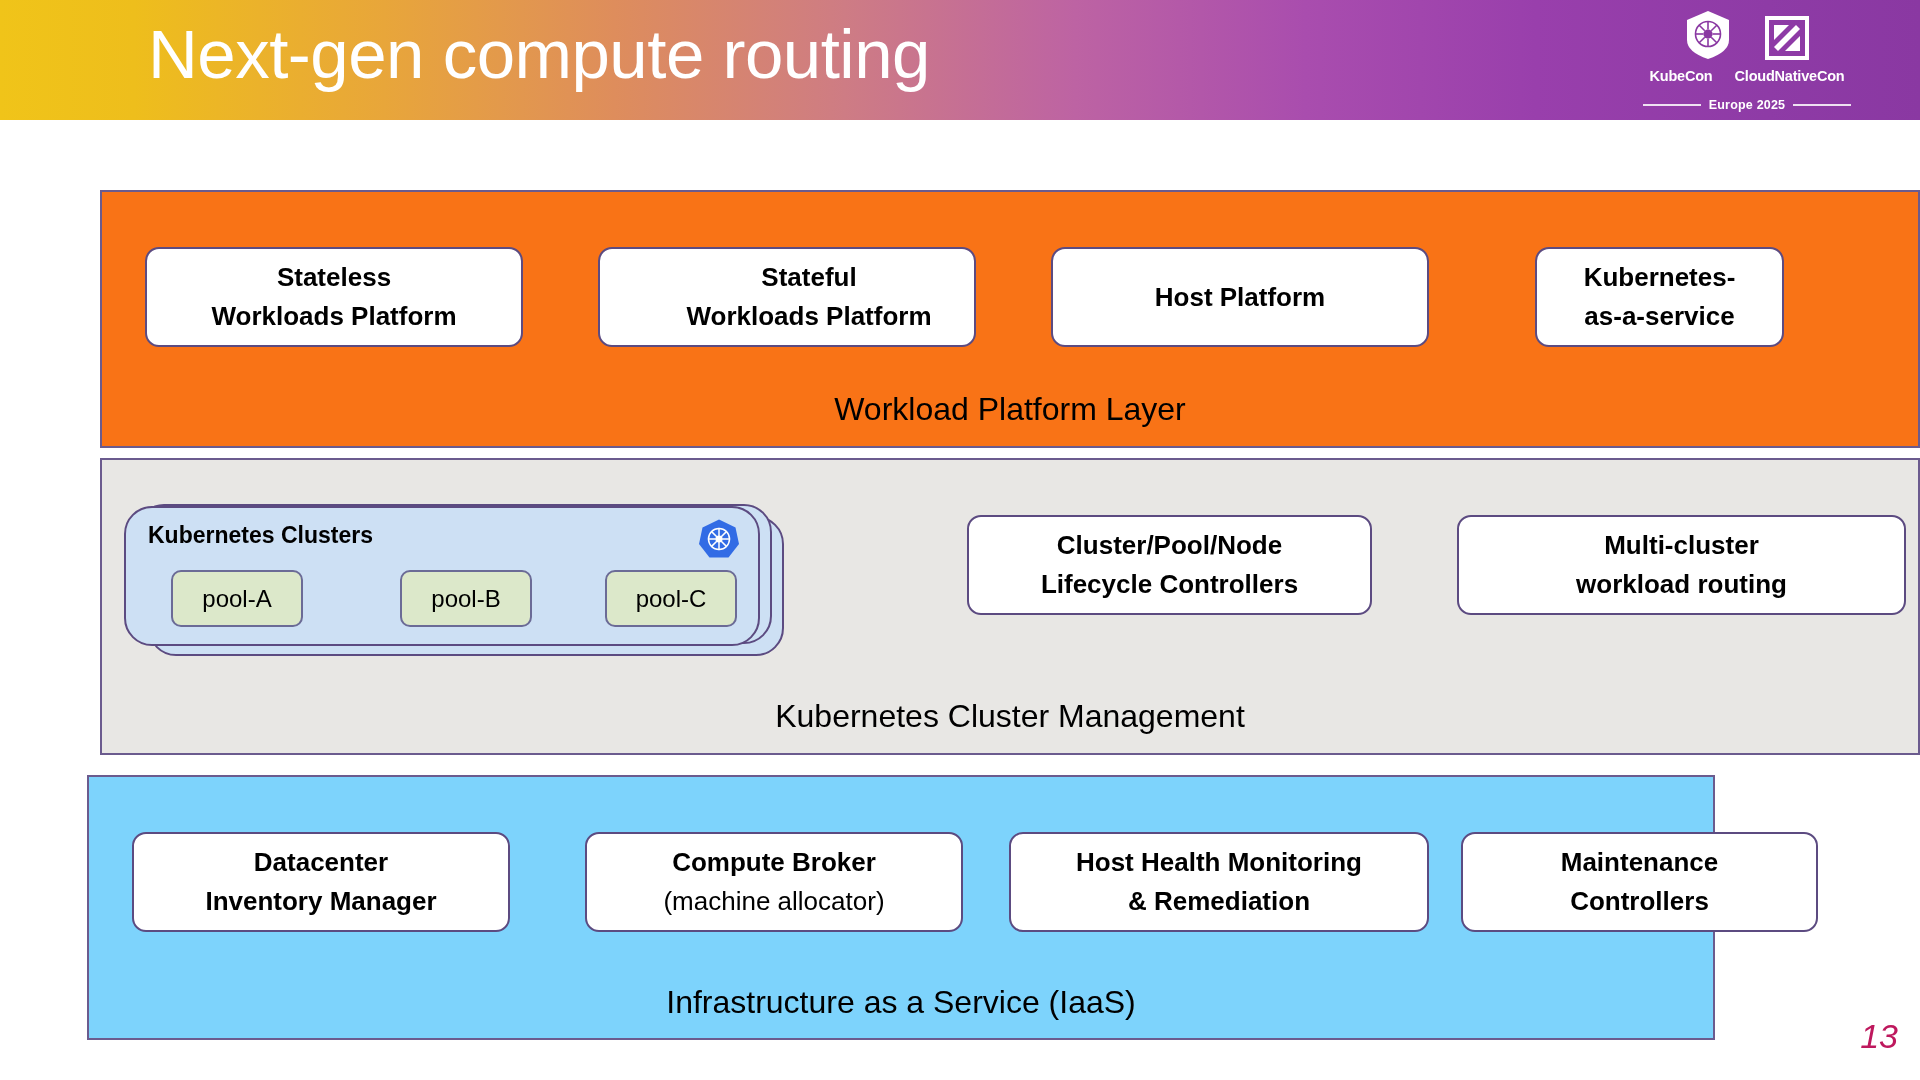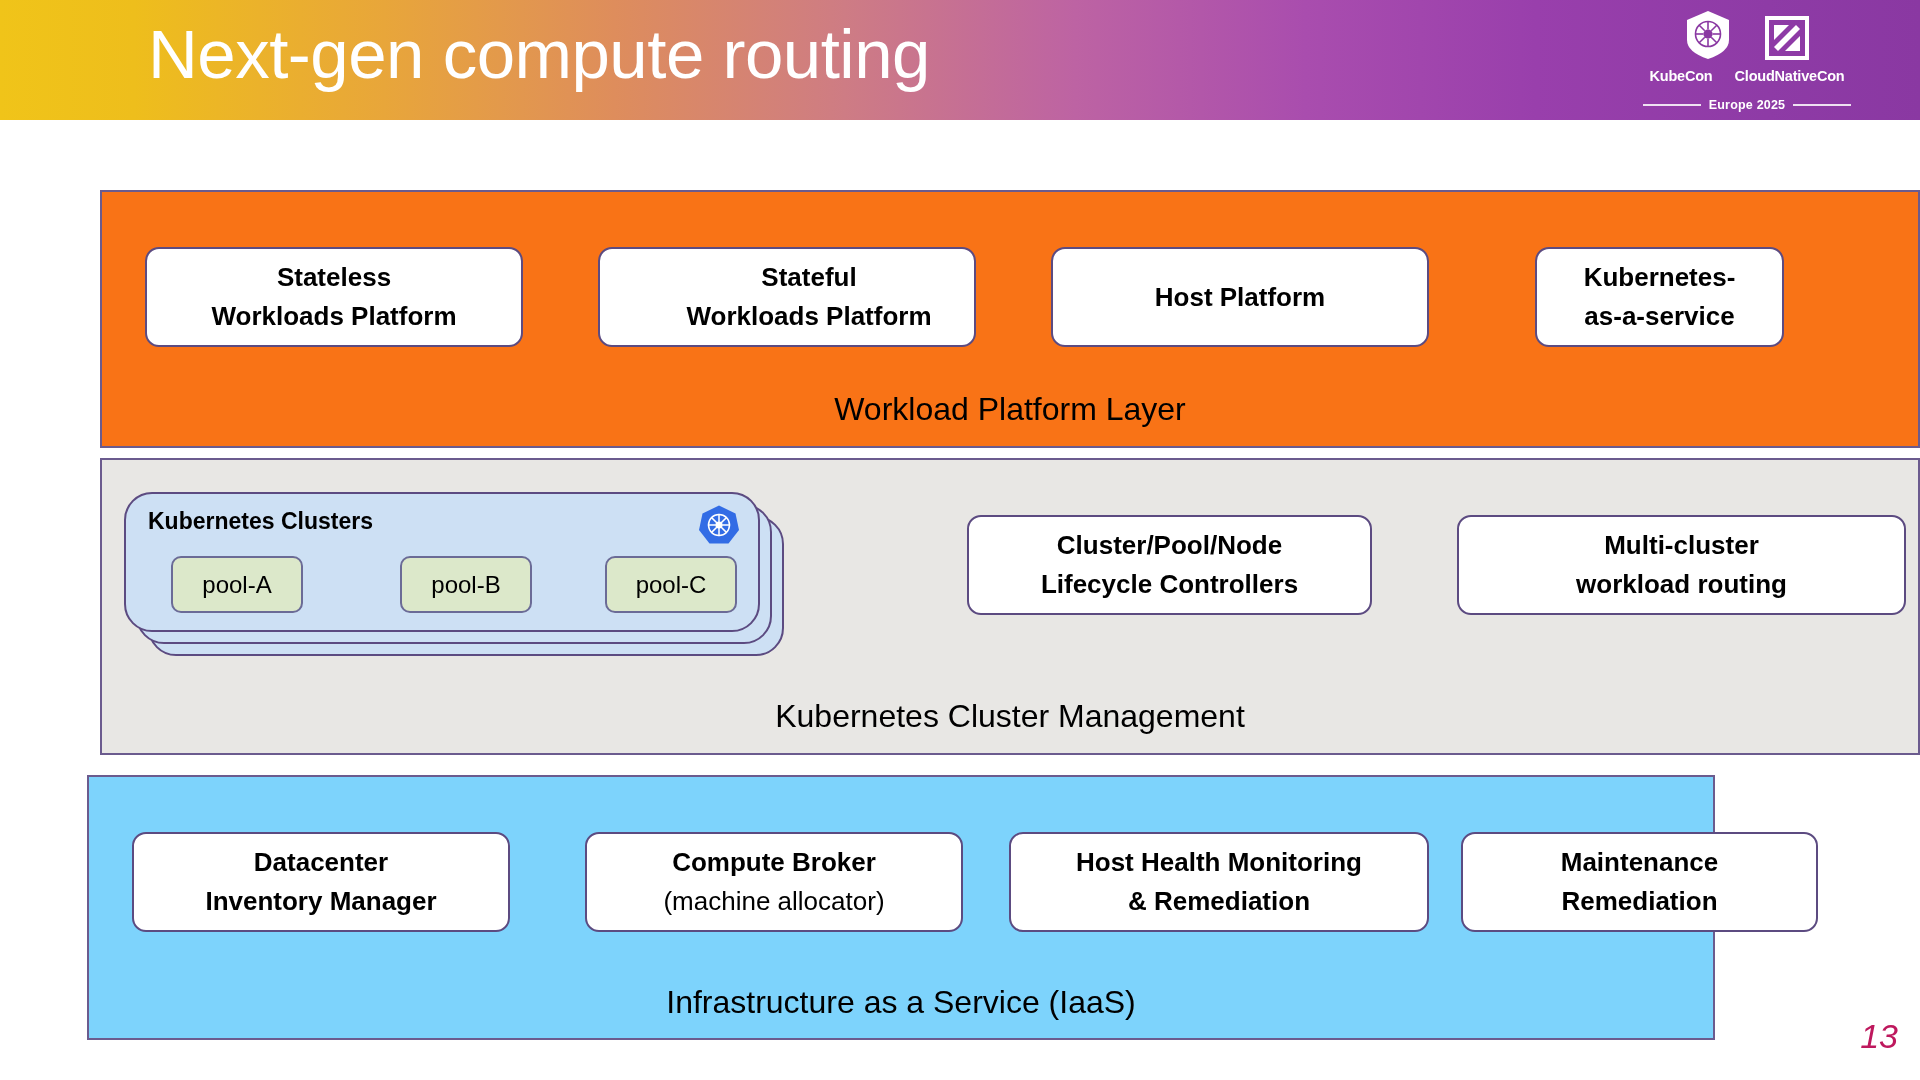--- a/index.html
+++ b/index.html
@@ -181,21 +181,21 @@
   }
   .stack-card {
     position: absolute;
     box-sizing: border-box;
     background: #CDE0F4;
     border: 2px solid #5C4B81;
     border-radius: 28px;
   }
   #stack-card-back   { left: 24px; top: 24px;  width: 636px; height: 140px; }
   #stack-card-mid    { left: 12px; top: 12px;  width: 636px; height: 140px; }
-  #stack-card-front  { left:  0px; top:  0px;  width: 636px; height: 140px; padding-left: 12px; }
+  #stack-card-front  { left:  0px; top:  14px;  width: 636px; height: 140px; padding-left: 12px; }
 
   #clusters-title {
     position: absolute;
     left: 22px;
     top: 14px;
     font-size: 23px;
     font-weight: bold;
     color: #000000;
     white-space: nowrap;
   }
@@ -369,19 +369,19 @@
     <span class="sub-line">(machine allocator)</span>
   </div>
 
   <div class="comp-box" id="box-hosthealth">
     <span>Host Health Monitoring</span>
     <span>&amp; Remediation</span>
   </div>
 
   <div class="comp-box" id="box-maintenance">
     <span>Maintenance</span>
-    <span>Remediation</span>
+    <span>Controllers</span>
   </div>
 
   <div class="layer-caption" id="caption-iaas">Infrastructure as a Service (IaaS)</div>
 </div>
 
 <div id="slide-number">13</div>
 
 </body></html>

